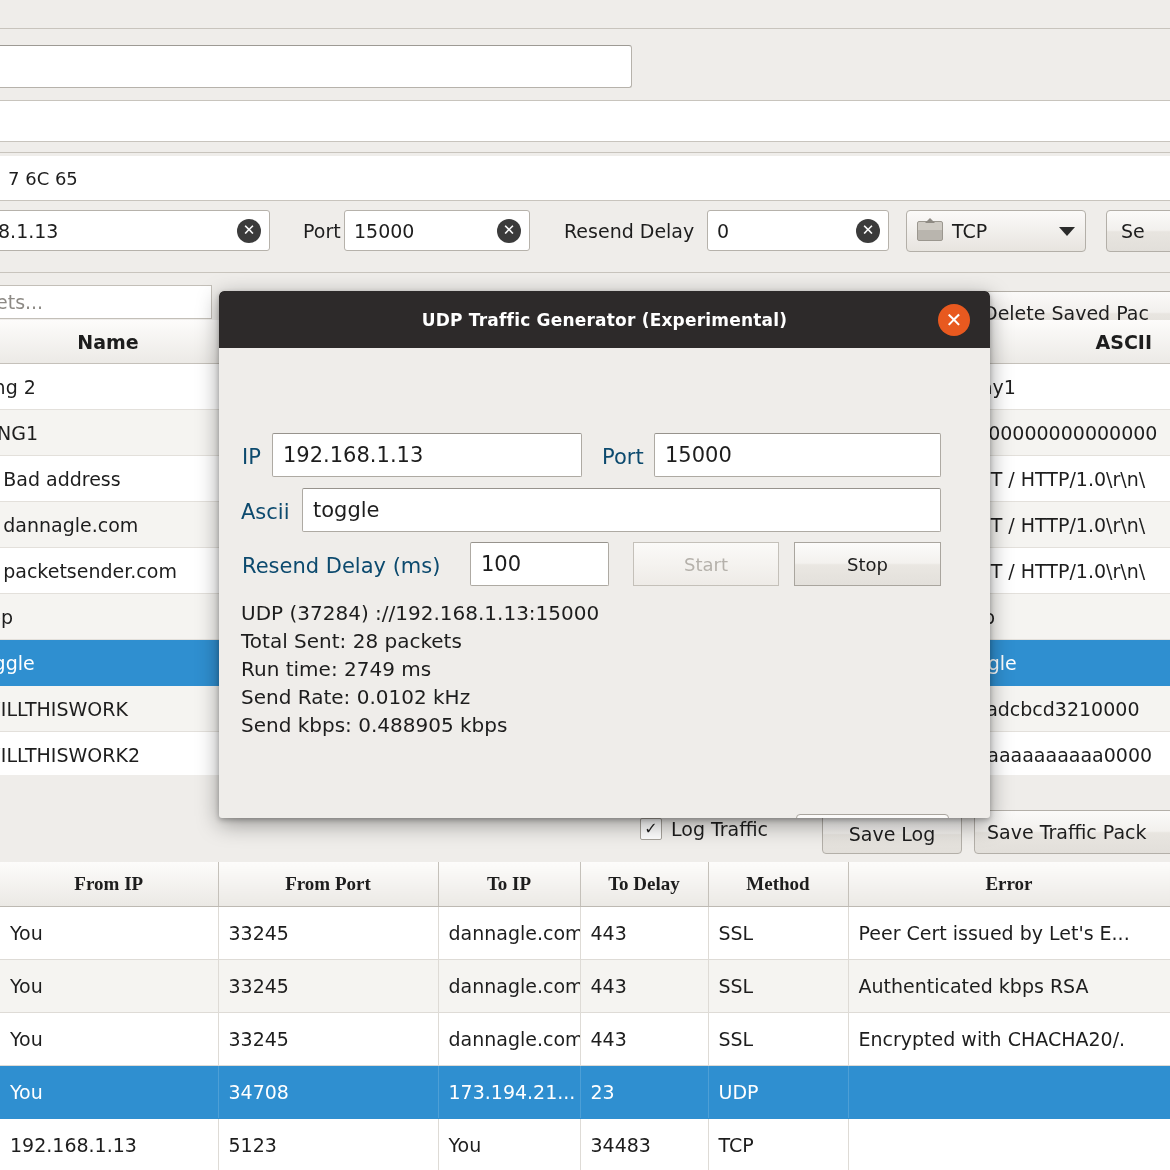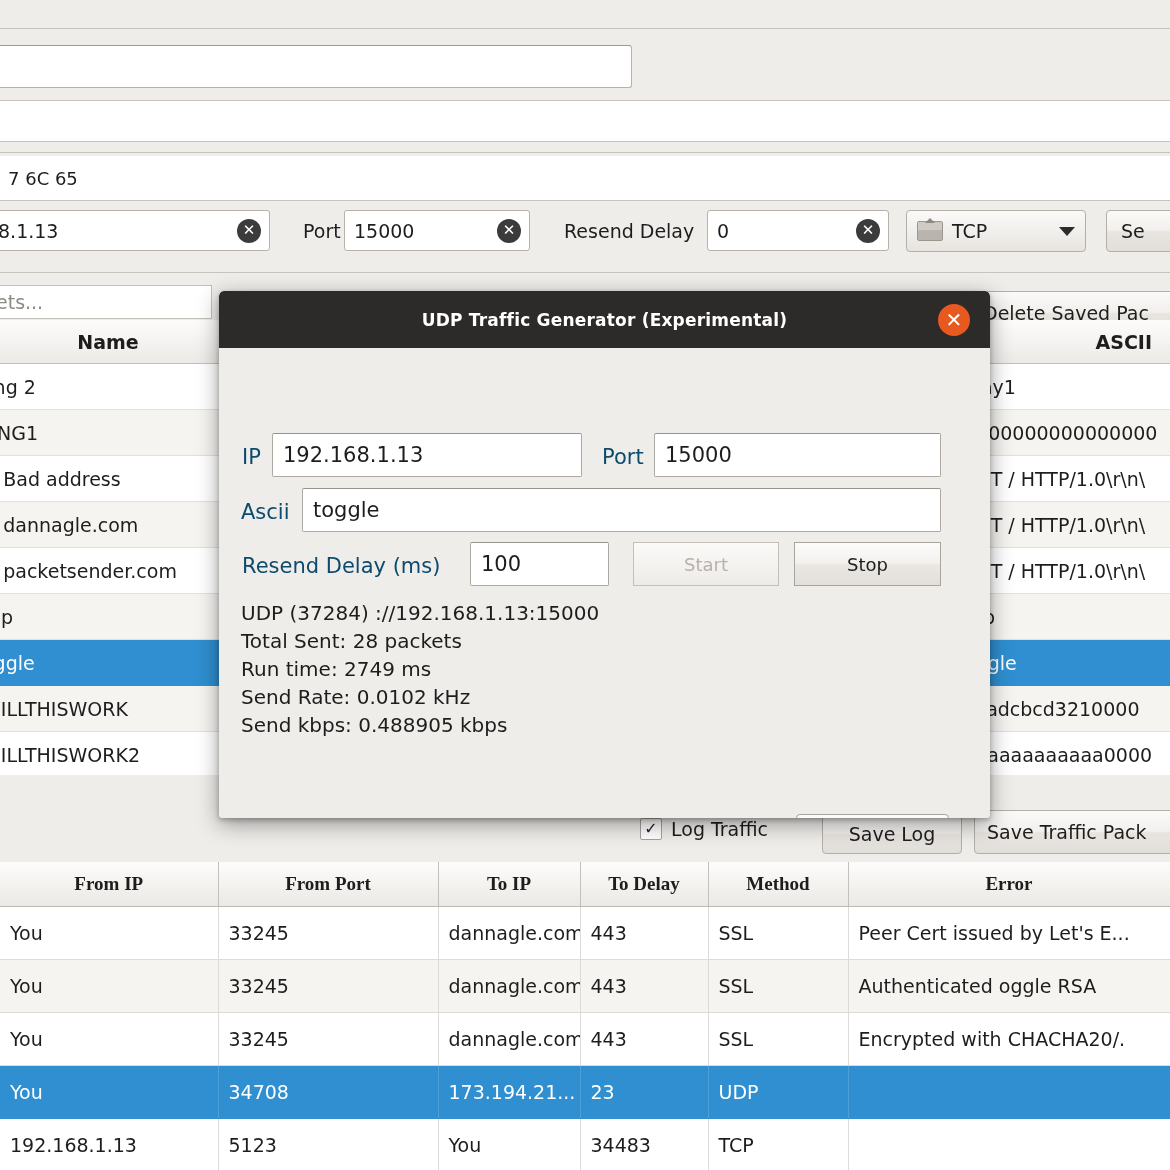--- a/index.html
+++ b/index.html
@@ -349,21 +349,21 @@
             <td>443</td>
             <td>SSL</td>
             <td>Peer Cert issued by Let's E...</td>
           </tr>
           <tr class="alt">
             <td>You</td>
             <td>33245</td>
             <td>dannagle.com</td>
             <td>443</td>
             <td>SSL</td>
-            <td>Authenticated oggle RSA</td>
+            <td>Authenticated kbps RSA</td>
           </tr>
           <tr class="">
             <td>You</td>
             <td>33245</td>
             <td>dannagle.com</td>
             <td>443</td>
             <td>SSL</td>
             <td>Encrypted with CHACHA20/.</td>
           </tr>
           <tr class="sel">

